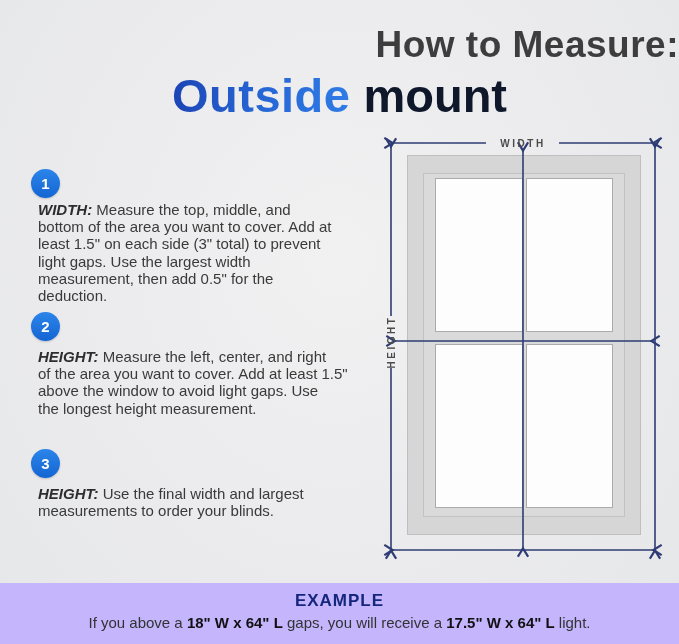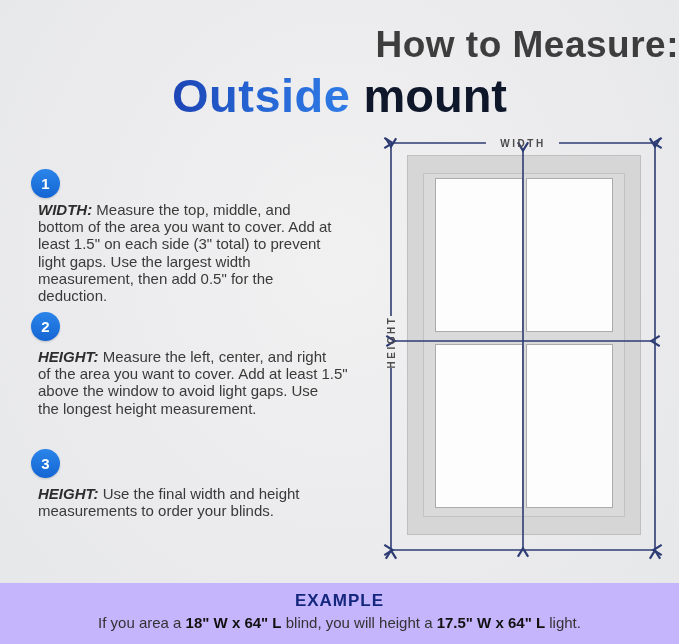--- a/index.html
+++ b/index.html
@@ -111,21 +111,21 @@
 of the area you want to cover. Add at least 1.5"
 above the window to avoid light gaps. Use
 the longest height measurement.</span>
 </p>
 
 <div class="abs step-circle" style="left:31px; top:449px;">
   <span>3</span>
 </div>
 <p class="abs step-text" style="top:485px;">
   <span class="step-label">HEIGHT:</span>
-  <span class="step-body">Use the final width and height
+  <span class="step-body">Use the final width and largest
 measurements to order your blinds.</span>
 </p>
 
 <div class="abs win-outer">
   <div class="win-sash">
     <div class="win-glass">
       <div class="pane"></div>
       <div class="pane"></div>
       <div class="pane"></div>
       <div class="pane"></div>
@@ -155,15 +155,15 @@
 
     <path d="M394 341 H652" marker-start="url(#chev)" marker-end="url(#chev)"></path>
   </g>
   <text class="dim-label" x="523" y="147" text-anchor="middle">WIDTH</text>
   <text class="dim-label" x="391" y="342" text-anchor="middle" dominant-baseline="central" transform="rotate(-90 391 342)">HEIGHT</text>
 </svg>
 
 <footer class="abs example-strip">
   <div class="example-title">EXAMPLE</div>
   <div class="example-body">
-    <span>If you area a </span><b>18" W x 64" L</b><span> blind, you will height a </span><b>17.5" W x 64" L</b><span> light.</span>
+    <span>If you above a </span><b>18" W x 64" L</b><span> gaps, you will receive a </span><b>17.5" W x 64" L</b><span> light.</span>
   </div>
 </footer>
 
 </body></html>

